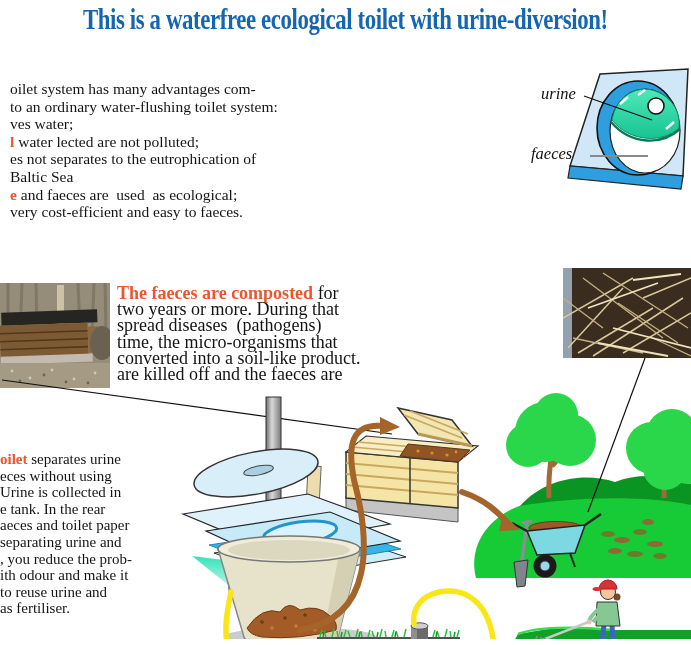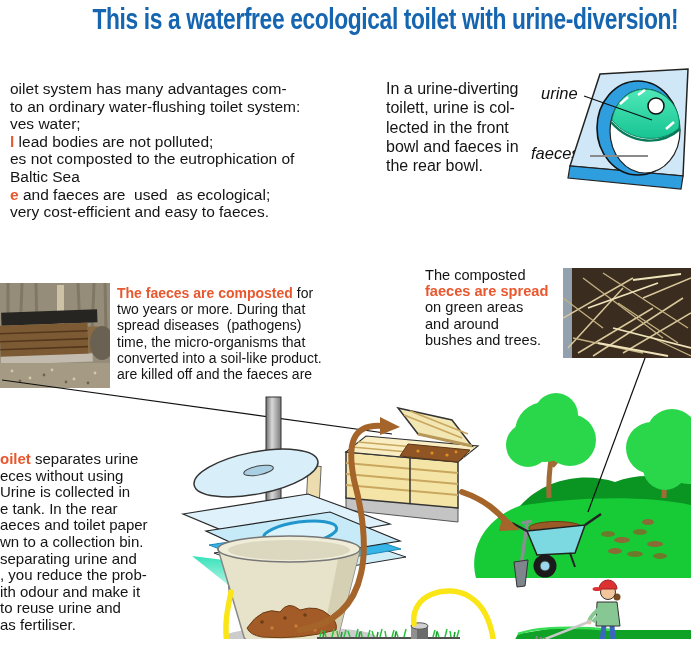--- a/index.html
+++ b/index.html
@@ -1,26 +1,26 @@
 <!DOCTYPE html>
 <html><head>
 <meta charset="utf-8">
 <style>
   html,body{margin:0;padding:0;background:#fff;}
   .page{position:relative;width:691px;height:639px;background:#ffffff;overflow:hidden;
-        font-family:Liberation Sans, sans-serif;color:#141414;}
+        font-family:Liberation Serif, serif;color:#141414;}
   .title{position:absolute;top:2px;left:0;width:691px;text-align:center;}
   .title span{display:inline-block;font-size:30px;font-weight:bold;color:#1565b0;
               white-space:nowrap;transform:scaleX(.76);transform-origin:center;letter-spacing:-.5px;}
   .tblock{position:absolute;}
   .tblock .line{white-space:pre;}
   .org{color:#e9572e;font-weight:bold;}
   .adv{left:10px;top:80px;font-size:15.5px;line-height:17.6px;}
   .divg{left:386px;top:79px;font-size:16px;line-height:19.3px;}
-  .comp{left:117px;top:285px;font-size:14px;line-height:16.2px;}
+  .comp{left:117px;top:285px;font-size:18px;line-height:16.2px;}
   .spread{left:425px;top:267px;font-size:14.6px;line-height:16.2px;}
   .tdesc{left:0;top:451px;font-size:15px;line-height:16.6px;}
   .lab{position:absolute;font-style:italic;font-size:16.5px;color:#111;}
   .lab-urine{left:541px;top:84px;}
   .lab-faeces{left:531px;top:144px;}
   svg{position:absolute;display:block;}
   #photoL{left:0;top:283px;}
   #photoR{left:563px;top:268px;}
   #seatDiagram{left:525px;top:58px;}
   #illu{left:0;top:355px;}
@@ -29,34 +29,27 @@
 <body>
 
 <div class="page">
 
   <div class="title"><span>This is a waterfree ecological toilet with urine-diversion!</span></div>
 
   <div class="tblock adv">
       <div class="line"><span>oilet system has many advantages com-</span></div>
       <div class="line"><span>to an ordinary water-flushing toilet system:</span></div>
       <div class="line"><span>ves water;</span></div>
-      <div class="line"><span class="org">l</span><span> lead bodies are not polluted;</span></div>
-      <div class="line"><span>es not composted to the eutrophication of</span></div>
+      <div class="line"><span class="org">l</span><span> water lected are not polluted;</span></div>
+      <div class="line"><span>es not separates to the eutrophication of</span></div>
       <div class="line"><span>Baltic Sea</span></div>
       <div class="line"><span class="org">e</span><span> and faeces are  used  as ecological;</span></div>
       <div class="line"><span>very cost-efficient and easy to faeces.</span></div>
     </div>
 
-  <div class="tblock divg">
-      <div class="line"><span>In a urine-diverting</span></div>
-      <div class="line"><span>toilett, urine is col-</span></div>
-      <div class="line"><span>lected in the front</span></div>
-      <div class="line"><span>bowl and faeces in</span></div>
-      <div class="line"><span>the rear bowl.</span></div>
-    </div>
 
   <div class="lab lab-urine">urine</div>
   <div class="lab lab-faeces">faeces</div>
 
   <svg id="seatDiagram" width="166" height="142" viewBox="525 58 166 142">
     <defs>
       <linearGradient id="teal" x1="0" y1="0" x2="0" y2="1">
         <stop offset="0" stop-color="#4fe8b8"></stop>
           <stop offset="1" stop-color="#17c492"></stop>
       </linearGradient>
@@ -81,27 +74,20 @@
 
   <div class="tblock comp">
       <div class="line"><span class="org">The faeces are composted</span><span> for</span></div>
       <div class="line"><span>two years or more. During that</span></div>
       <div class="line"><span>spread diseases  (pathogens)</span></div>
       <div class="line"><span>time, the micro-organisms that</span></div>
       <div class="line"><span>converted into a soil-like product.</span></div>
       <div class="line"><span>are killed off and the faeces are</span></div>
     </div>
 
-  <div class="tblock spread">
-      <div class="line"><span>The composted</span></div>
-      <div class="line"><span class="org">faeces are spread</span></div>
-      <div class="line"><span>on green areas</span></div>
-      <div class="line"><span>and around</span></div>
-      <div class="line"><span>bushes and trees.</span></div>
-    </div>
 
   <svg id="photoL" width="110" height="105" viewBox="0 0 110 105">
     <rect width="110" height="105" fill="#958c79"></rect>
     <g opacity=".55" stroke="#6f6754" stroke-width="3">
       <line x1="8" y1="0" x2="8" y2="58"></line>
         <line x1="22" y1="0" x2="20" y2="55"></line>
       <line x1="36" y1="0" x2="37" y2="50"></line>
         <line x1="78" y1="0" x2="80" y2="48"></line>
       <line x1="94" y1="0" x2="92" y2="52"></line>
         <line x1="105" y1="0" x2="106" y2="50"></line>
@@ -157,21 +143,20 @@
         <line x1="70" y1="12" x2="118" y2="6"></line>
     </g>
   </svg>
 
   <div class="tblock tdesc">
       <div class="line"><span class="org">oilet</span><span> separates urine</span></div>
       <div class="line"><span>eces without using</span></div>
       <div class="line"><span>Urine is collected in</span></div>
       <div class="line"><span>e tank. In the rear</span></div>
       <div class="line"><span>aeces and toilet paper</span></div>
-      <div class="line"><span>wn to a collection bin.</span></div>
       <div class="line"><span>separating urine and</span></div>
       <div class="line"><span>, you reduce the prob-</span></div>
       <div class="line"><span>ith odour and make it</span></div>
       <div class="line"><span>to reuse urine and</span></div>
       <div class="line"><span>as fertiliser.</span></div>
     </div>
 
   <svg id="illu" width="691" height="290" viewBox="0 355 691 290">
     <defs>
       <linearGradient id="pipeG" x1="0" y1="0" x2="1" y2="0">

